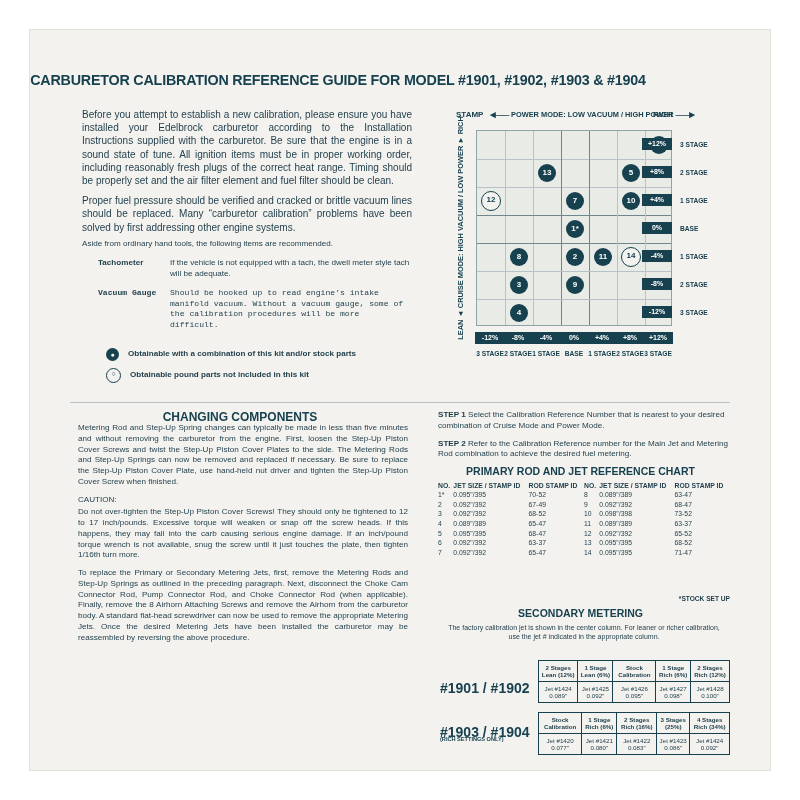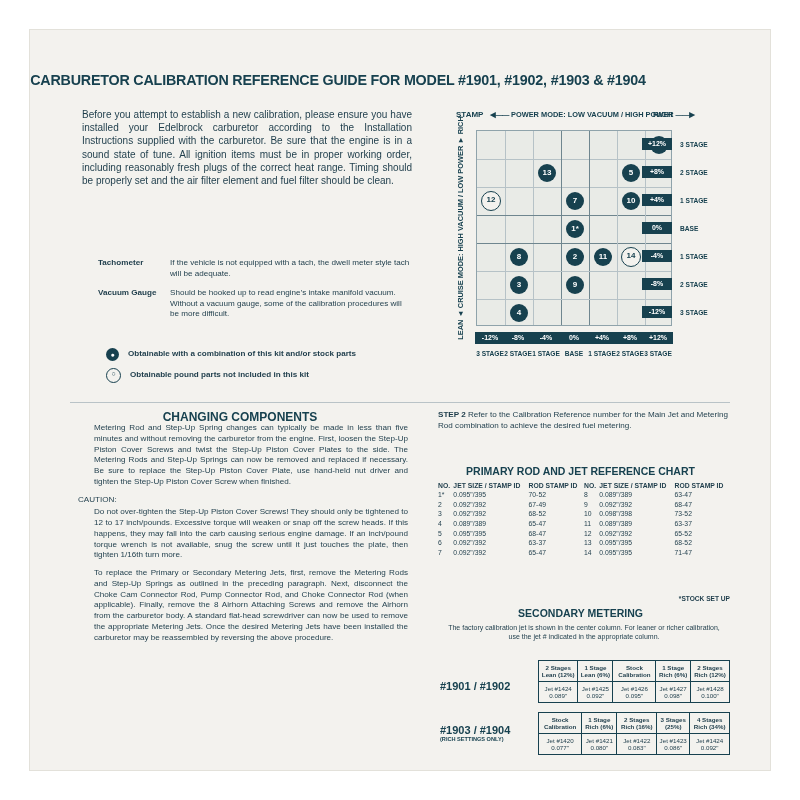--- a/index.html
+++ b/index.html
@@ -27,21 +27,21 @@
   .intro p{margin:0 0 7px 0;}
   .sect-head{
     position:absolute;width:330px;text-align:center;font-weight:bold;font-size:8.6px;color:#17414f;
   }
   .pe-head{left:52px;top:196px;}
   .pe-intro{position:absolute;left:52px;top:209px;width:330px;font-size:8.1px;line-height:1.32;}
   .kv{position:absolute;left:52px;width:330px;font-size:8.1px;line-height:1.32;}
   .kv .k{position:absolute;left:16px;top:0;width:82px;font-weight:bold;}
   .kv .v{margin-left:88px;display:block;}
   .tach{top:228px;}
-  .vac{top:258px;}
+  .vac{top:258px;font-family:Liberation Mono, monospace;}
   .legend{position:absolute;left:76px;width:320px;font-size:8.1px;line-height:1.3;}
   .legend .bullet{
     display:inline-block;width:13px;height:13px;border-radius:50%;
     background:#17414f;color:#fff;text-align:center;line-height:13px;font-size:7px;font-weight:bold;
     vertical-align:middle;margin-right:9px;
   }
   .legend .bullet.open{background:#f3f2ee;color:#17414f;border:1.3px solid #17414f;line-height:10px;}
   .legend span.lt{vertical-align:middle;font-weight:bold;}
   .lg1{top:318px;}
   .lg2{top:338px;}
@@ -83,57 +83,59 @@
     font-size:7px;font-weight:bold;color:#fff;background:#17414f;
     transform:translateX(-50%);
   }
   .colstage{position:absolute;font-size:6.6px;color:#17414f;font-weight:bold;transform:translateX(-50%);white-space:nowrap;}
   .ytxt{position:absolute;left:26px;width:12px;font-size:7.4px;font-weight:bold;color:#17414f;}
   .ytxt span{position:absolute;left:50%;top:50%;transform:translate(-50%,-50%) rotate(-90deg);white-space:nowrap;}
 
   
   .cc-head{position:absolute;left:40px;top:380px;width:340px;text-align:center;font-weight:bold;font-size:12px;color:#17414f;}
   .cc{position:absolute;left:48px;top:393px;width:330px;font-size:8.1px;line-height:1.33;text-align:justify;}
-  .cc p{margin:0 0 7px 16px;}
+  .cc p{margin:0 0 7px 0;}
   .cc .caution{font-weight:normal;margin:0 0 2px 0;}
 
   
   .steps{position:absolute;left:408px;top:380px;width:292px;font-size:8.1px;line-height:1.33;}
   .steps p{margin:0 0 7px 0;}
   .steps b{font-weight:bold;}
   .prj-head{position:absolute;left:398px;top:435px;width:305px;text-align:center;font-weight:bold;font-size:10.5px;color:#17414f;}
   table.prj{position:absolute;left:408px;top:452px;width:292px;border-collapse:collapse;font-size:6.8px;}
   table.prj th{font-weight:bold;text-align:left;padding:0 2px 1px 0;white-space:nowrap;}
   table.prj td{padding:0 2px 0 0;white-space:nowrap;line-height:1.42;}
   .stockset{position:absolute;left:408px;top:565px;width:292px;text-align:right;font-size:6.6px;font-weight:bold;}
   .sm-head{position:absolute;left:398px;top:577px;width:305px;text-align:center;font-weight:bold;font-size:10.5px;color:#17414f;}
   .sm-sub{position:absolute;left:418px;top:593px;width:272px;text-align:center;font-size:7px;line-height:1.3;}
-  .modlab{position:absolute;font-size:11px;font-weight:bold;color:#17414f;}
+  .modlab{position:absolute;font-size:14px;font-weight:bold;color:#17414f;}
   .modsub{position:absolute;font-size:5.6px;font-weight:bold;color:#17414f;}
   table.sm{position:absolute;border-collapse:collapse;font-size:6.2px;color:#1d3c4a;}
   table.sm th,table.sm td{border:1px solid #17414f;text-align:center;vertical-align:middle;}
   table.sm th{font-weight:bold;line-height:1.15;padding:1.5px 1px;height:17px;}
   table.sm td{line-height:1.2;padding:1.5px 1px;height:17px;}
   #sm1{left:508px;top:630px;width:192px;}
   #sm2{left:508px;top:682px;width:192px;}
   #m1{left:410px;top:650px;}
   #m2{left:410px;top:694px;}
   #m2s{left:410px;top:706px;}
 </style>
 </head>
 <body>
 
 <div id="sheet">
 
   <div class="title">CARBURETOR CALIBRATION REFERENCE GUIDE FOR MODEL #1901, #1902, #1903 &amp; #1904</div>
 
   <div class="intro">
     <p>Before you attempt to establish a new calibration, please ensure you have installed your Edelbrock carburetor according to the Installation Instructions supplied with the carburetor. Be sure that the engine is in a sound state of tune. All ignition items must be in proper working order, including reasonably fresh plugs of the correct heat range. Timing should be properly set and the air filter element and fuel filter should be clean.</p>
-  </div>
-
+    <p>Proper fuel pressure should be verified and cracked or brittle vacuum lines should be replaced. Many “carburetor calibration” problems have been solved by first addressing other engine systems.</p>
+  </div>
+
+  <div class="pe-intro">Aside from ordinary hand tools, the following items are recommended.</div>
 
   <div class="kv tach">
     <span class="k">Tachometer</span>
     <span class="v">If the vehicle is not equipped with a tach, the dwell meter style tach will be adequate.</span>
   </div>
   <div class="kv vac">
     <span class="k">Vacuum Gauge</span>
     <span class="v">Should be hooked up to read engine’s intake manifold vacuum. Without a vacuum gauge, some of the calibration procedures will be more difficult.</span>
   </div>
 
@@ -217,20 +219,21 @@
 
   <div class="cc-head">CHANGING COMPONENTS</div>
   <div class="cc">
     <p>Metering Rod and Step-Up Spring changes can typically be made in less than five minutes and without removing the carburetor from the engine. First, loosen the Step-Up Piston Cover Screws and twist the Step-Up Piston Cover Plates to the side. The Metering Rods and Step-Up Springs can now be removed and replaced if necessary. Be sure to replace the Step-Up Piston Cover Plate, use hand-held nut driver and tighten the Step-Up Piston Cover Screw when finished.</p>
     <p class="caution">CAUTION:</p>
     <p>Do not over-tighten the Step-Up Piston Cover Screws! They should only be tightened to 12 to 17 inch/pounds. Excessive torque will weaken or snap off the screw heads. If this happens, they may fall into the carb causing serious engine damage. If an inch/pound torque wrench is not available, snug the screw until it just touches the plate, then tighten 1/16th turn more.</p>
     <p>To replace the Primary or Secondary Metering Jets, first, remove the Metering Rods and Step-Up Springs as outlined in the preceding paragraph. Next, disconnect the Choke Cam Connector Rod, Pump Connector Rod, and Choke Connector Rod (when applicable). Finally, remove the 8 Airhorn Attaching Screws and remove the Airhorn from the carburetor body. A standard flat-head screwdriver can now be used to remove the appropriate Metering Jets. Once the desired Metering Jets have been installed the carburetor may be reassembled by reversing the above procedure.</p>
   </div>
 
   <div class="steps">
+    <p><b>STEP 1</b> <span>Select the Calibration Reference Number that is nearest to your desired combination of Cruise Mode and Power Mode.</span></p>
     <p><b>STEP 2</b> <span>Refer to the Calibration Reference number for the Main Jet and Metering Rod combination to achieve the desired fuel metering.</span></p>
   </div>
 
   <div class="prj-head">PRIMARY ROD AND JET REFERENCE CHART</div>
   <table class="prj" id="prj-table">
       <tbody>
         <tr>
           <th>NO.</th>
           <th>JET SIZE / STAMP ID</th>
           <th>ROD STAMP ID</th>

